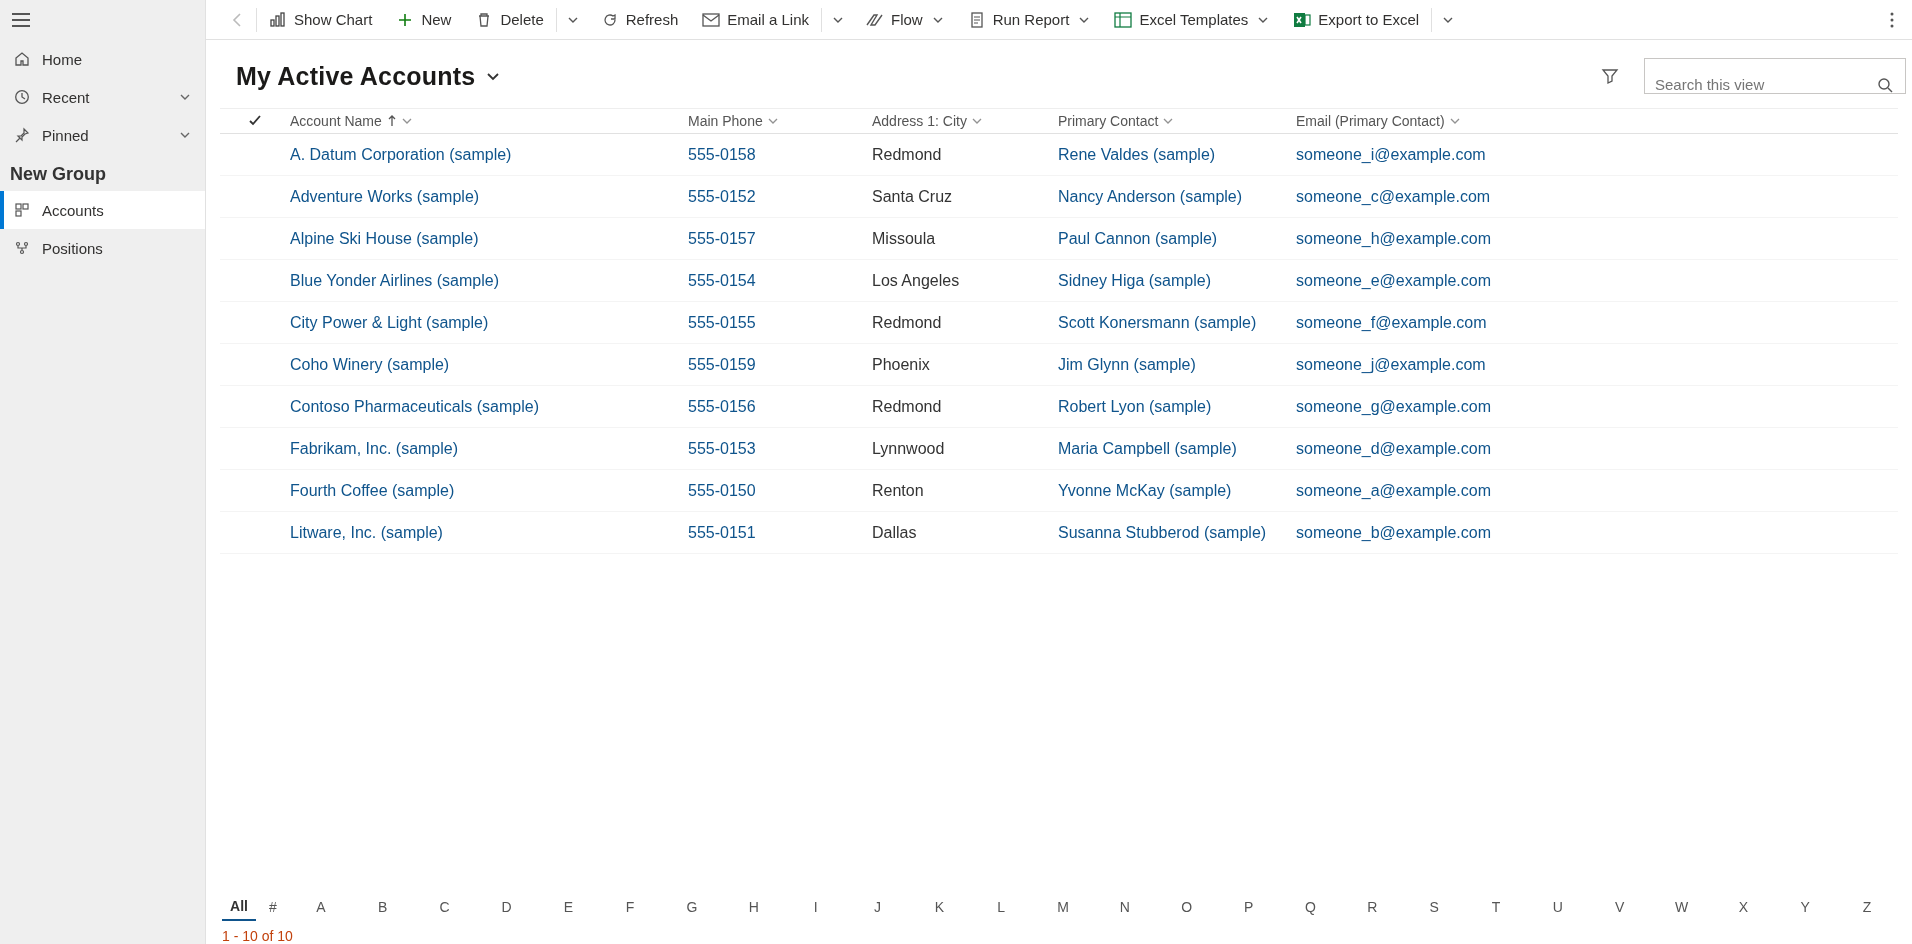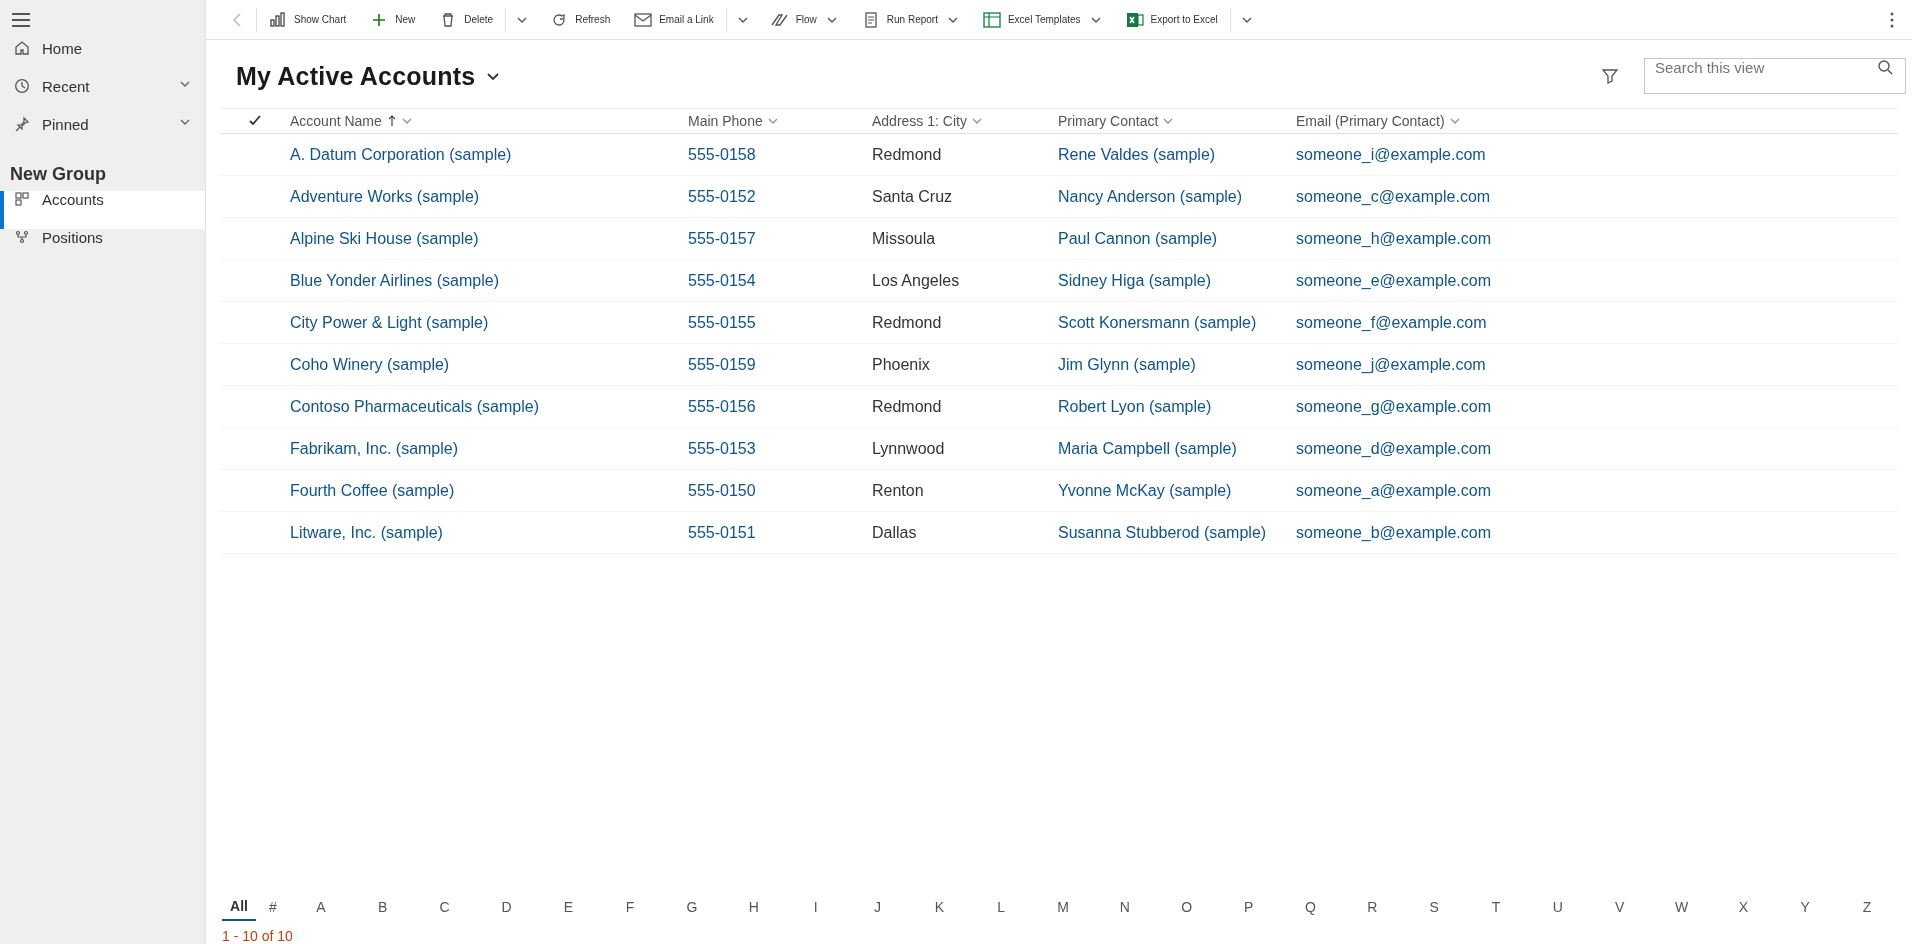--- a/index.html
+++ b/index.html
@@ -5,48 +5,48 @@
 * { margin: 0; padding: 0; box-sizing: border-box; font-family: "Segoe UI", -apple-system, Arial, sans-serif; }
 html, body { width: 1912px; height: 944px; background: #fff; color: #333; overflow: hidden; }
 
 .app { display: flex; width: 100%; height: 100%; }
 
 
 .sidebar { width: 206px; background: #efefef; border-right: 1px solid #e1e1e1; display: flex; flex-direction: column; }
 .sidebar-top { height: 40px; display: flex; align-items: center; padding-left: 12px; }
 .hamburger { width: 18px; height: 14px; display: flex; flex-direction: column; justify-content: space-between; cursor: pointer; }
 .hamburger span { height: 2px; background: #555; width: 100%; }
-.sidebar-item { height: 38px; display: flex; padding: 0 10px; cursor: pointer; position: relative; font-size: 15px; color: #323130; }
+.sidebar-item { height: 38px; display: flex; align-items: center; padding: 0 10px; cursor: pointer; position: relative; font-size: 15px; color: #323130; }
 .sidebar-item .icon { width: 24px; display: flex; justify-content: center; color: #555; }
 .sidebar-item .label { margin-left: 8px; }
 .sidebar-item .chev { margin-left: auto; width: 20px; display: flex; justify-content: center; color: #666; }
 .sidebar-group-label { padding: 10px 10px 6px 10px; font-weight: 600; font-size: 18px; color: #333; }
 .sidebar-item.selected { background: #fff; }
 .sidebar-item.selected::before { content: ""; position: absolute; left: 0; top: 0; bottom: 0; width: 4px; background: #0078d4; }
 
 
 .main { flex: 1; display: flex; flex-direction: column; min-width: 0; }
 
 
 .cmdbar { height: 40px; background: #fff; border-bottom: 1px solid #e1e1e1; display: flex; align-items: center; padding: 0 8px 0 14px; gap: 0; }
-.cmd { display: flex; align-items: center; height: 100%; padding: 0 12px; cursor: pointer; font-size: 10px; color: #323130; gap: 7px; }
+.cmd { display: flex; align-items: center; height: 100%; padding: 0 12px; cursor: pointer; font-size: 15px; color: #323130; gap: 7px; }
 .cmd.iconbtn { padding: 0 10px; }
 .cmd .ci { width: 18px; height: 18px; display: flex; align-items: center; justify-content: center; }
 .cmd .chv { margin-left: 2px; }
 .sep { width: 1px; height: 24px; background: #e0e0e0; }
 .cmd.back svg path { stroke: #bbb; }
 .cmd-spacer { flex: 1; }
 
 
 .viewhdr { display: flex; align-items: center; padding: 18px 6px 14px 30px; }
 .viewhdr h1 { font-size: 25px; font-weight: 600; color: #1b1a19; margin-right: 6px; letter-spacing: .2px; }
 .viewhdr .vchev { cursor: pointer; padding: 4px; }
 .viewhdr-right { margin-left: auto; display: flex; align-items: center; gap: 16px; }
 .filter-btn { width: 36px; height: 36px; display: flex; align-items: center; justify-content: center; cursor: pointer; }
-.searchbox { width: 262px; height: 36px; border: 1px solid #c8c6c4; display: flex; align-items: flex-start; padding: 0 6px 0 10px; }
+.searchbox { width: 262px; height: 36px; border: 1px solid #c8c6c4; display: flex; align-items: flex-end; padding: 0 6px 0 10px; }
 .searchbox input { border: none; outline: none; flex: 1; font-size: 15px; color: #333; background: transparent; }
 .searchbox .sbtn { width: 28px; display: flex; justify-content: center; cursor: pointer; }
 
 
 .grid { flex: 1; display: flex; flex-direction: column; min-height: 0; padding: 0 14px 0 14px; }
 .ghead, .grow { display: grid; grid-template-columns: 70px 398px 184px 186px 238px 1fr; align-items: center; }
 .ghead { height: 26px; border-top: 1px solid #eee; border-bottom: 1px solid #e1e1e1; font-size: 14px; color: #555; }
 .ghead .col { display: flex; align-items: center; gap: 5px; cursor: pointer; }
 .ghead .col .hchev { opacity: .8; }
 .ghead .checkcol { display: flex; justify-content: center; }

